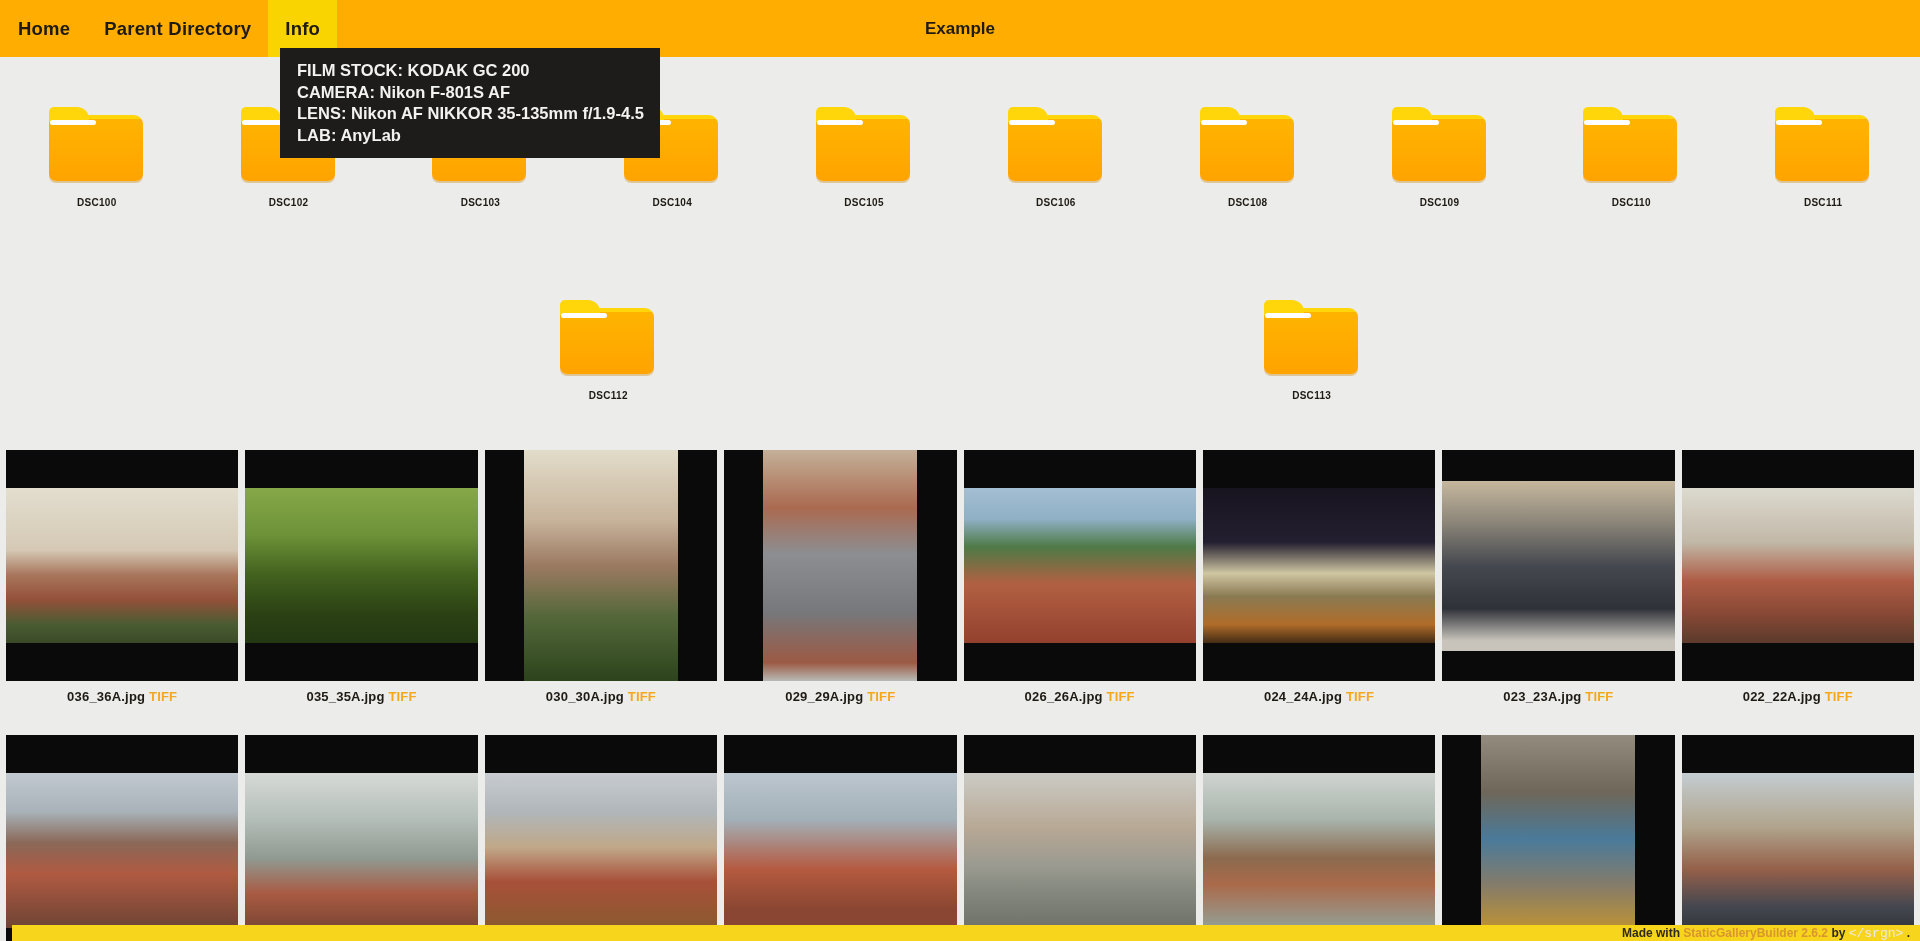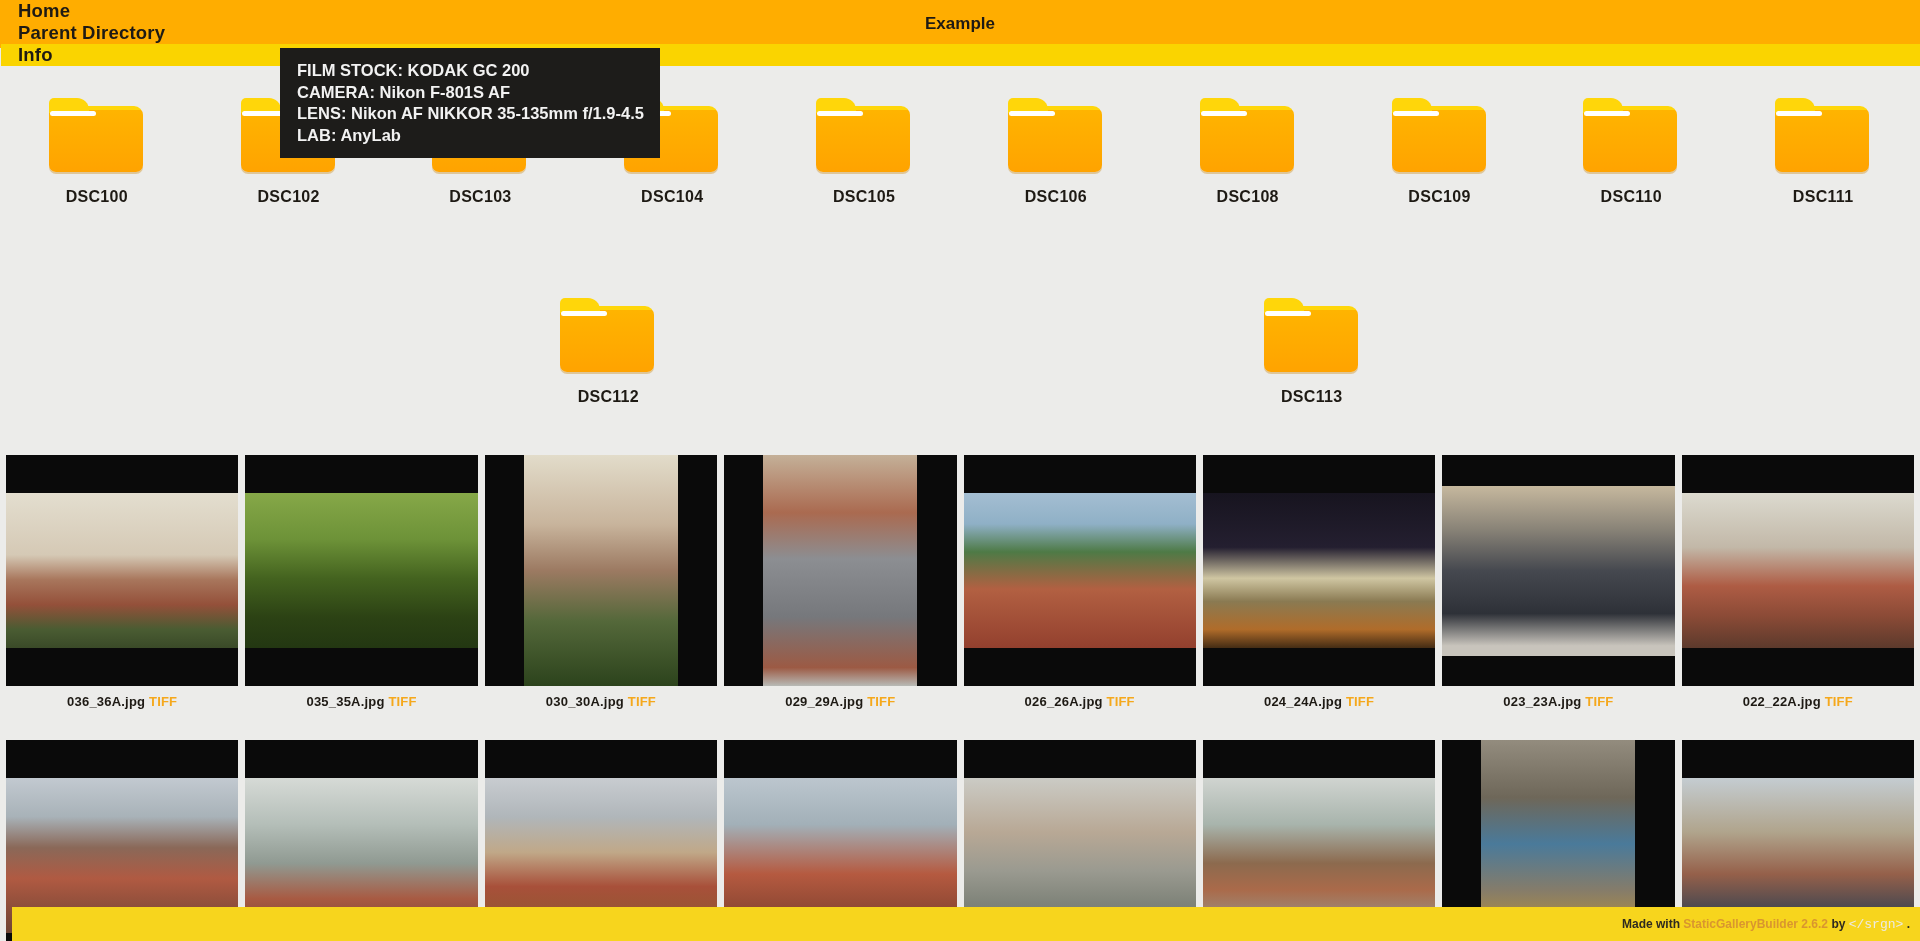--- a/index.html
+++ b/index.html
@@ -6,27 +6,26 @@
   html,body { width:1920px; height:941px; overflow:hidden; }
   body {
     position:relative;
     font-family:"Liberation Sans", sans-serif;
     background:var(--page-bg,#ECECEA);
   }
 
   
   nav {
     position:relative;
-    height:48px;
+    height:57px;
     background:var(--nav-bg,#FFAD00);
     display:flex;
     align-items:stretch;
     padding-left:1px;
     z-index:30;
-    flex-direction:column;
   }
   nav a.navlink {
     display:flex; align-items:center;
     padding:0 17px;
     font-size:18.5px; font-weight:bold;
     color:#1E1A14; text-decoration:none;
     letter-spacing:.2px;
     cursor:pointer;
   }
   nav a.navlink.active { background:var(--nav-active,#FAD400); }
@@ -75,21 +74,21 @@
     background:var(--folder-tab,#FFD60A);
     border-radius:5px 12px 0 0;
   }
   .f-white {
     position:absolute; top:13px; left:1px;
     width:46px; height:5px;
     background:#fff; border-radius:3px;
   }
   .folder-label {
     margin-top:16px;
-    font-size:16px; font-weight:bold;
+    font-size:10px; font-weight:bold;
     color:#1E1A14; letter-spacing:.3px;
   }
 
   
   .gallery {
     display:grid;
     grid-template-columns:repeat(8, 1fr);
     column-gap:7px; row-gap:0;
     padding:4px 6px 0;
   }
@@ -112,21 +111,21 @@
     white-space:pre;
   }
   .caption a.tiff {
     color:var(--tiff-link,#F5A81C);
     text-decoration:none; cursor:pointer;
   }
 
   
   footer {
     position:absolute; left:12px; right:0; bottom:0;
-    height:34px;
+    height:16px;
     background:var(--footer-bg,#F7D51D);
     display:flex; align-items:center; justify-content:flex-end;
     padding-right:10px;
     font-size:12px; font-weight:bold;
     color:#2E2A20;
     z-index:50;
     white-space:pre;
     margin-top:8px;
   }
   footer a { text-decoration:none; cursor:pointer; }

